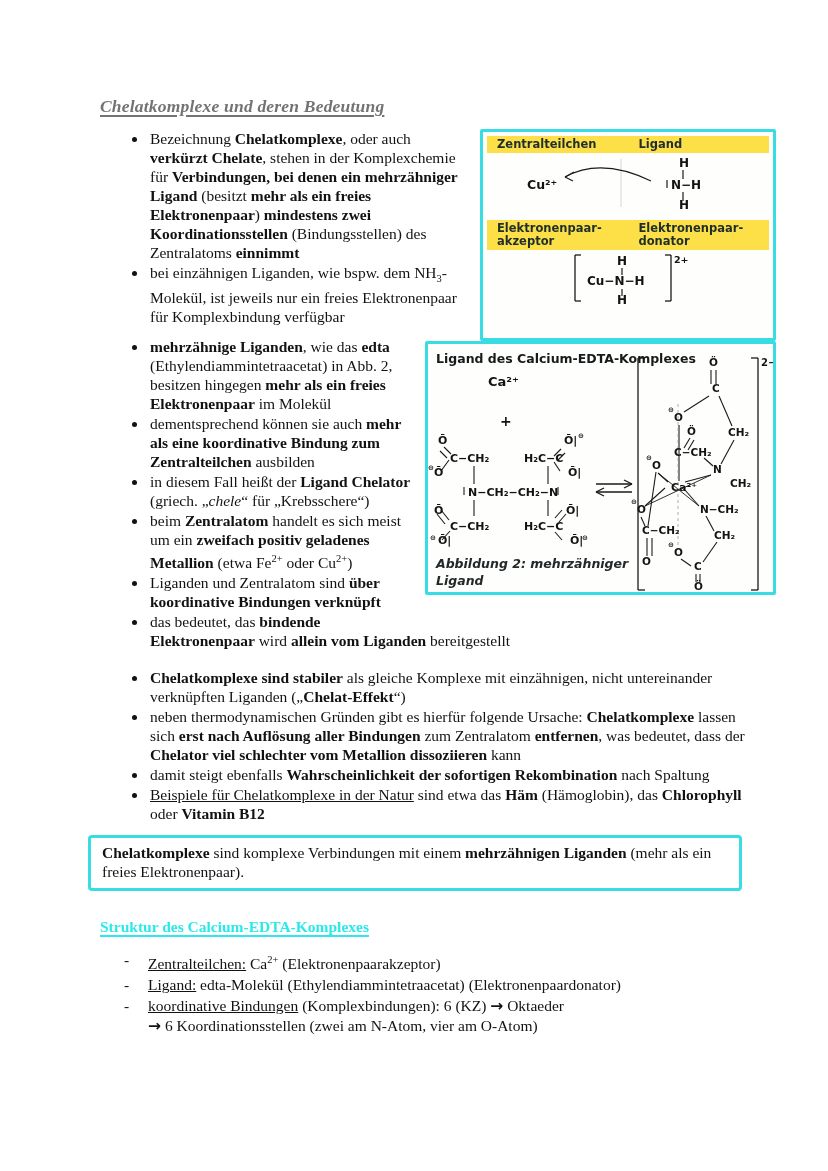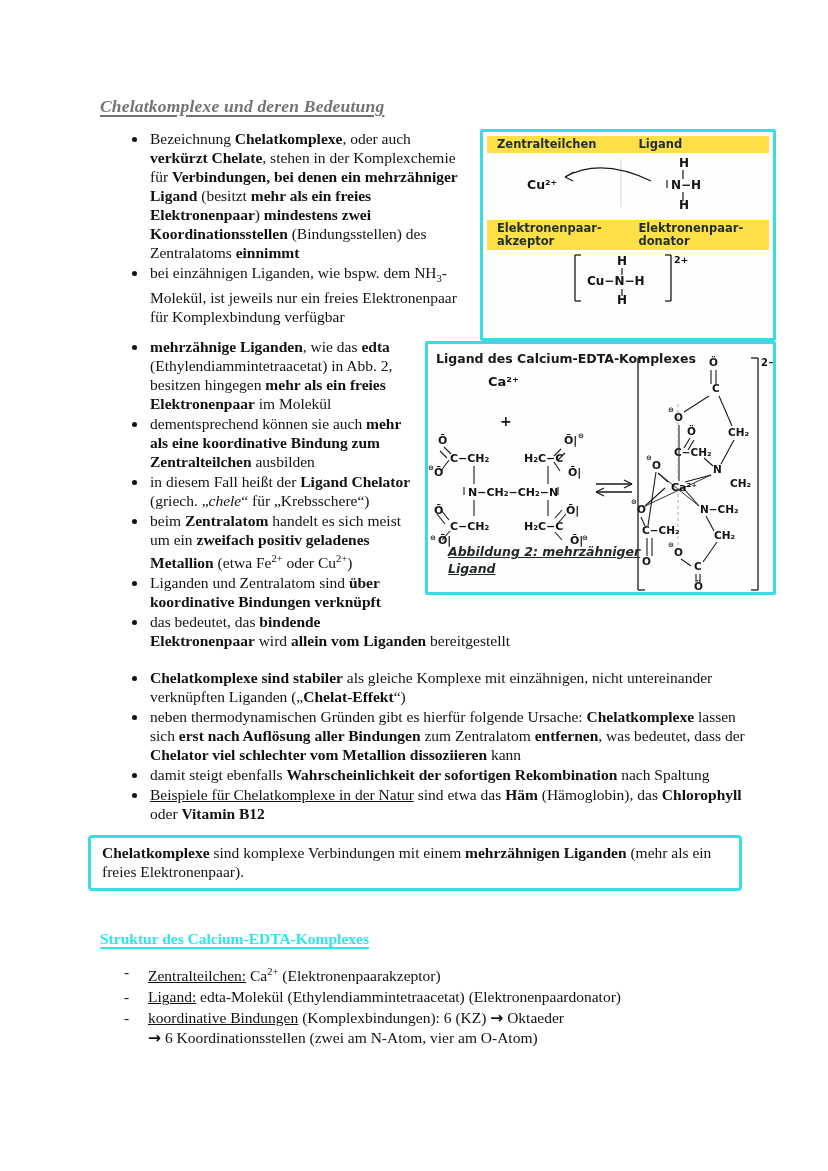--- a/index.html
+++ b/index.html
@@ -9,21 +9,21 @@
     font-family:"Liberation Serif",serif; font-size:15.5px; line-height:19px; color:#121212;
   }
   .inner{ padding:97px 52px 0 100px; }
 
   h1.title{
     margin:0 0 13px 0; font-size:17.5px; font-weight:700; font-style:italic;
     color:#737373; text-decoration:underline; text-decoration-thickness:2px; text-underline-offset:3px;
     letter-spacing:.2px;
   }
   h2.heading2{
-    margin:38px 0 14px 0; font-size:15.5px; font-weight:700;
+    margin:26px 0 14px 0; font-size:15.5px; font-weight:700;
     color:#2be9eb; text-decoration:underline; text-decoration-thickness:2px; text-underline-offset:3px;
   }
 
   .content{ overflow:visible; }
   ul.bullets{ margin:0; padding:0 0 0 48px; }
   ul.bullets li{ margin:0 0 1px 0; padding-left:2px; }
   ul.bullets li.gap-above{ margin-top:11px; }
   ul.bullets.secondary{ margin-top:18px; padding-right:28px; }
 
   .dash-list{ margin:0; padding:0; list-style:none; }
@@ -50,21 +50,21 @@
   .tealbar .cell.right{ width:46%; }
   .tealbar.single{ background:#c2410c; color:#10221f;margin-top:47px; }
   .fig1 .drawing{ display:block; margin:0 auto; }
   .figcaption{
     margin:2px 6px 3px 6px; font-size:12.5px; font-style:italic; font-weight:600; color:#23282a;
     white-space:pre-line; line-height:17px;
   }
   .fig2 .fig2-title{
     position:absolute; left:8px; top:5px; font-size:12.5px; font-weight:700; color:#151a1a;
   }
-  .fig2 .figcaption{ position:absolute; left:8px; bottom:3px; margin:12px;text-decoration:underline; }
+  .fig2 .figcaption{ position:absolute; left:8px; bottom:3px; margin:0; }
   .fig2 .drawing{ position:absolute; left:0; top:0; }
 
   .summary-box{
     clear:both; margin:12px 0 0 -12px; width:626px;
     border:3px solid #38dce2; border-radius:4px; padding:5px 11px 7px 11px;
   }
 </style>
 </head>
 <body>
 

